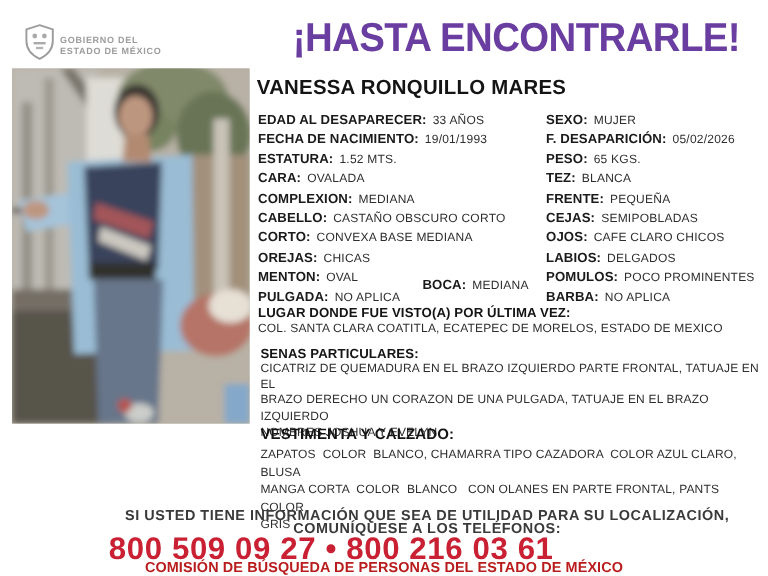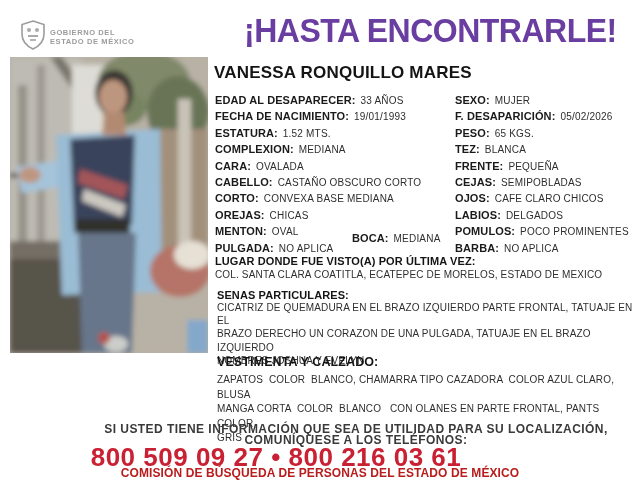--- a/index.html
+++ b/index.html
@@ -126,26 +126,26 @@
       </div>
     <div class="drow">
         <span class="dlabel">FECHA DE NACIMIENTO:</span>
         <span class="dvalue">19/01/1993</span>
       </div>
     <div class="drow">
         <span class="dlabel">ESTATURA:</span>
         <span class="dvalue">1.52 MTS.</span>
       </div>
     <div class="drow">
+        <span class="dlabel">CARA:</span>
+        <span class="dvalue">OVALADA</span>
+      </div>
+    <div class="drow">
         <span class="dlabel">COMPLEXION:</span>
         <span class="dvalue">MEDIANA</span>
-      </div>
-    <div class="drow">
-        <span class="dlabel">CARA:</span>
-        <span class="dvalue">OVALADA</span>
       </div>
     <div class="drow">
         <span class="dlabel">CABELLO:</span>
         <span class="dvalue">CASTAÑO OBSCURO CORTO</span>
       </div>
     <div class="drow">
         <span class="dlabel">CORTO:</span>
         <span class="dvalue">CONVEXA BASE MEDIANA</span>
       </div>
     <div class="drow">

